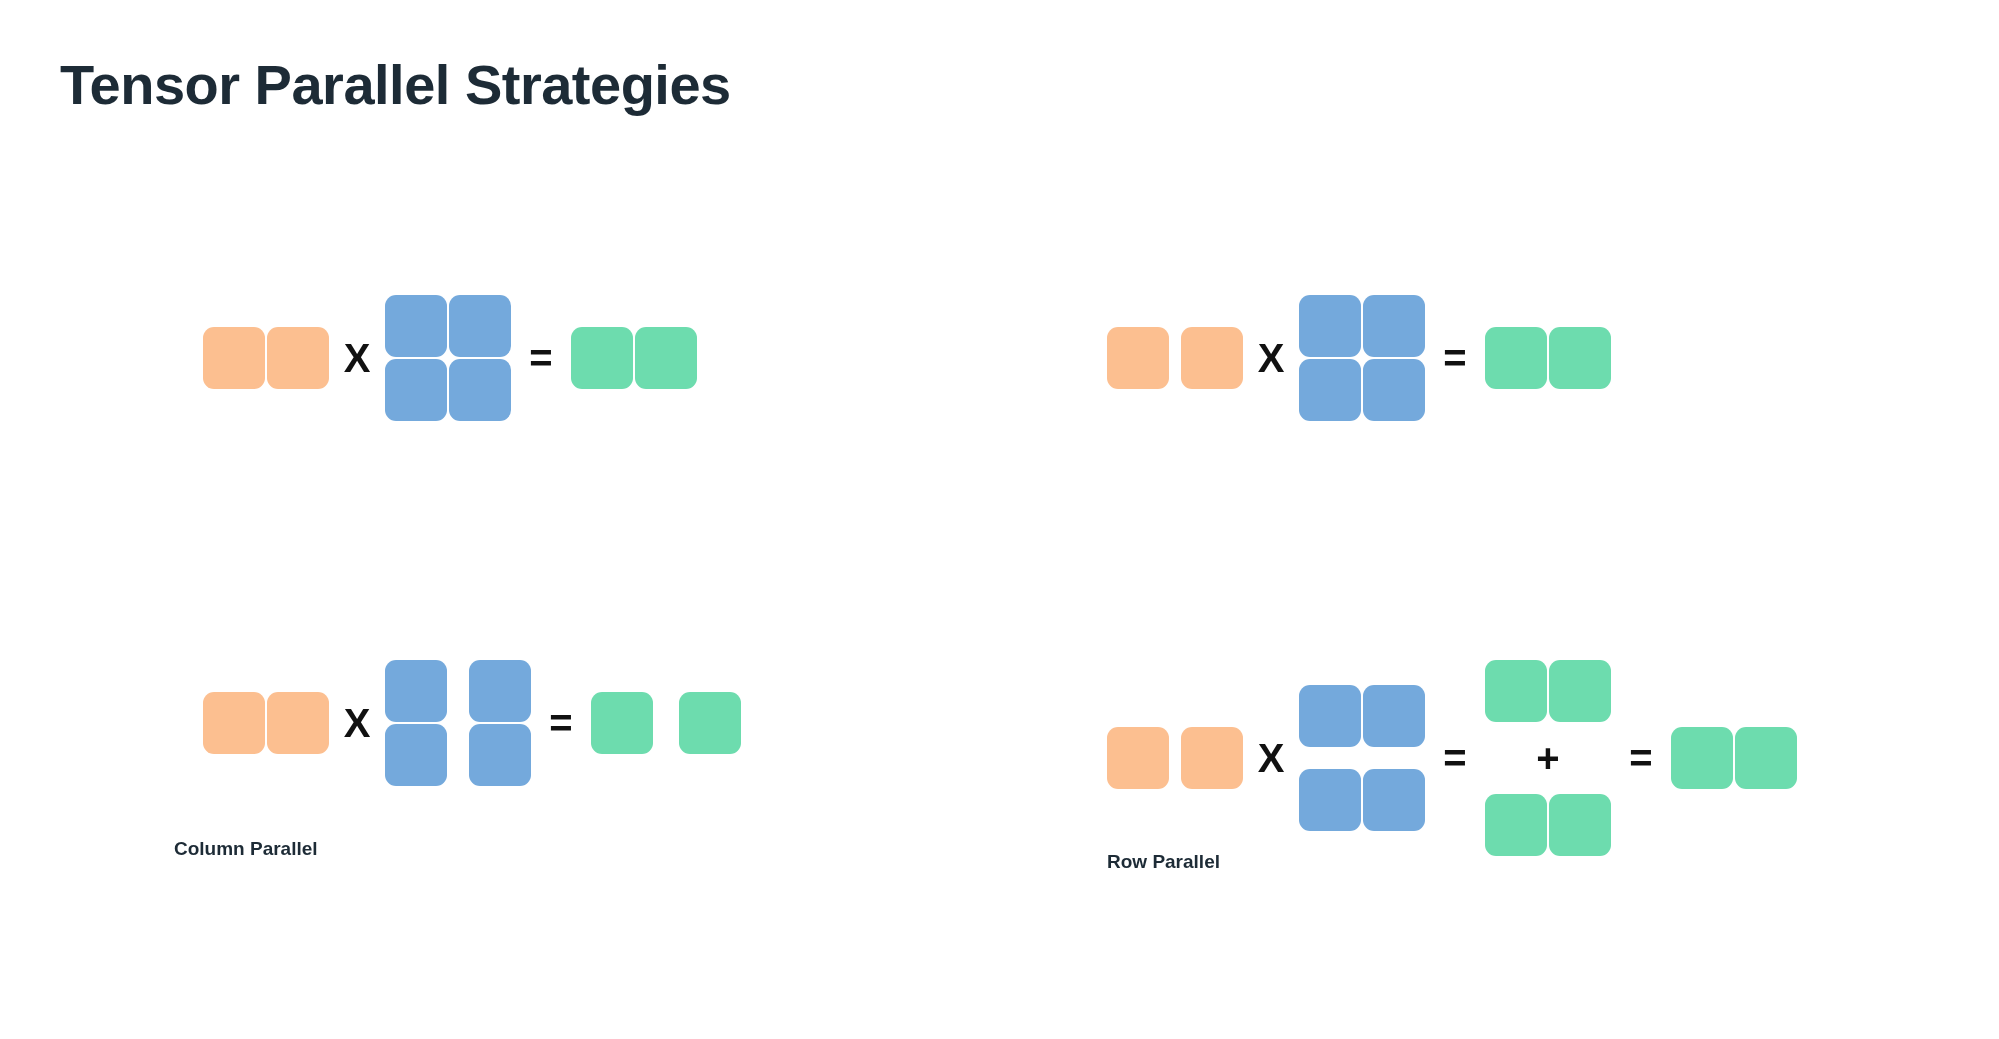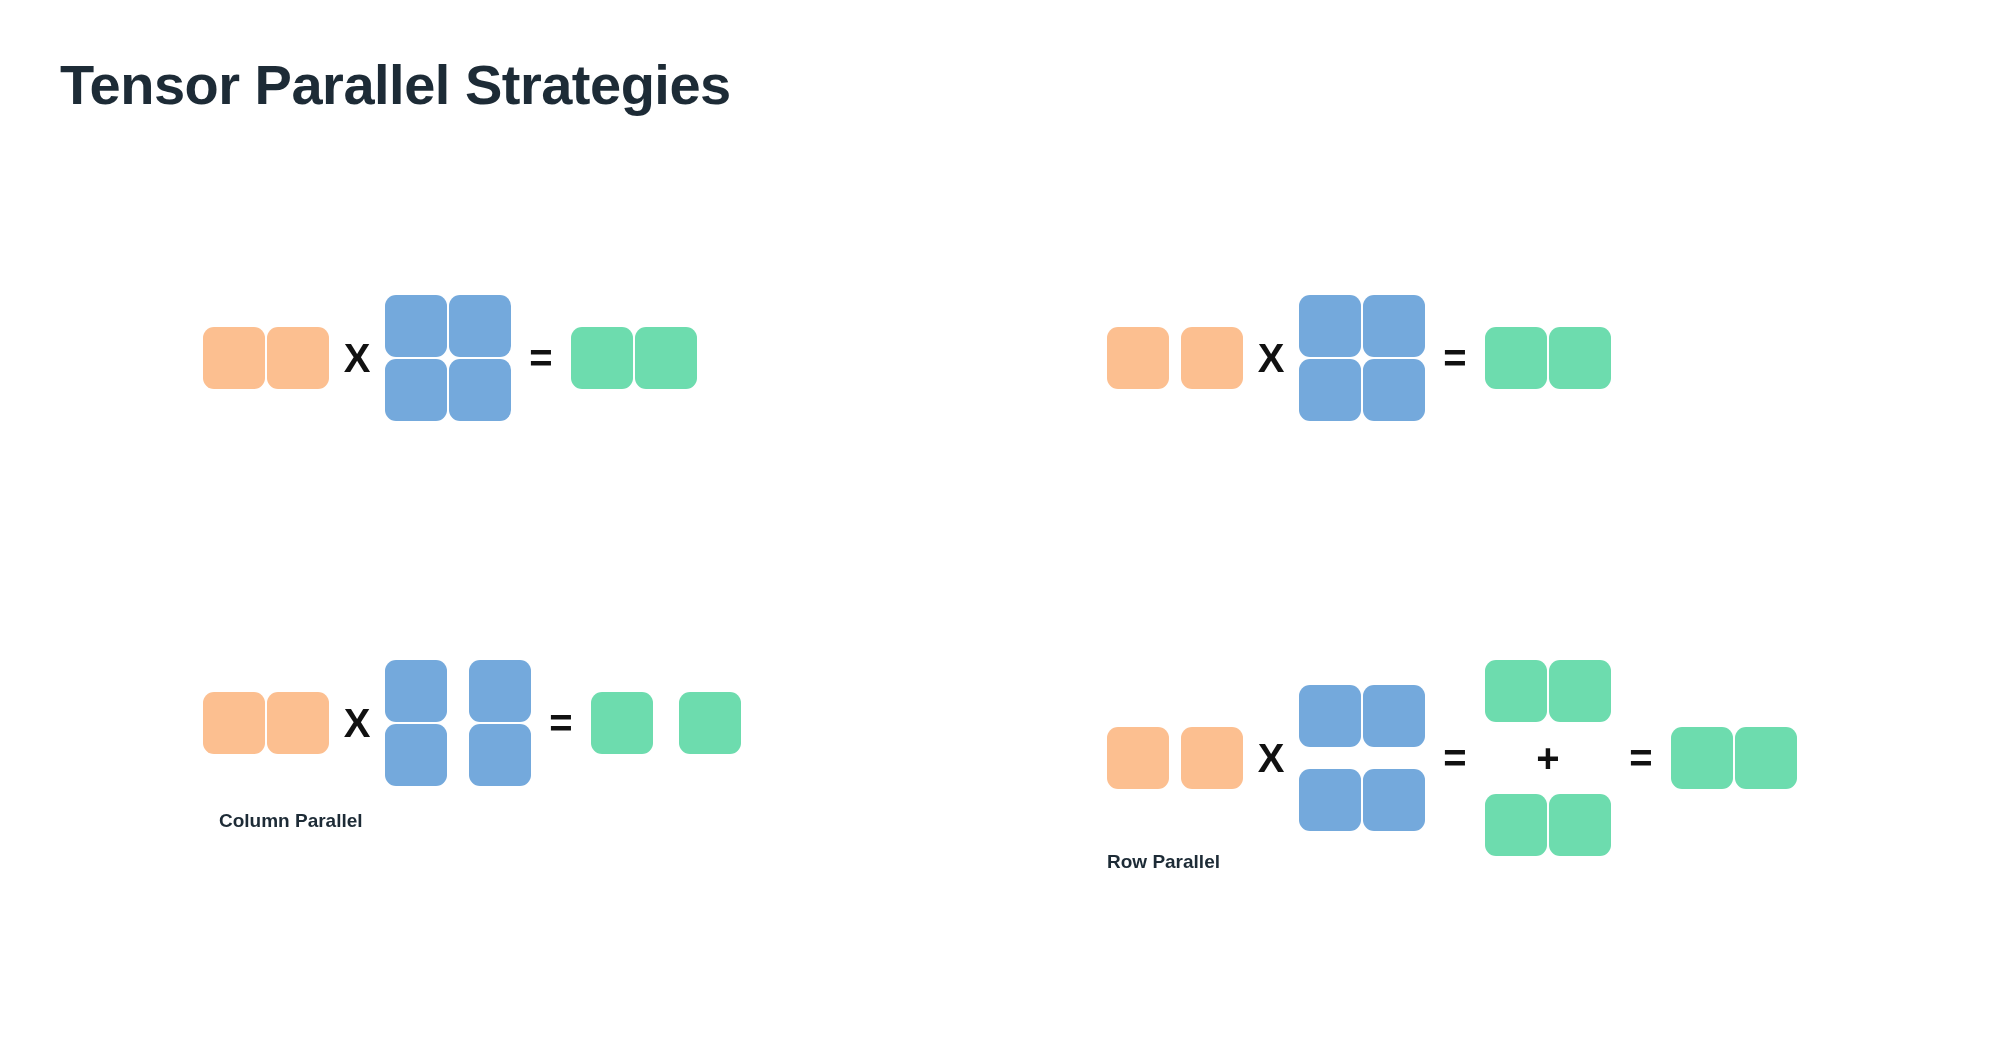--- a/index.html
+++ b/index.html
@@ -193,21 +193,21 @@
   </div>
 
   <div class="op op-eq" style="color: rgb(17, 17, 17);">=</div>
 
   <div class="vec wide-sep">
     <div class="cell c-green" style="background: rgb(109, 220, 174);"></div>
     <div class="cell c-green" style="background: rgb(109, 220, 174);"></div>
   </div>
 </div>
 
-<div class="caption" style="left: 174px; top: 810px; color: rgb(29, 43, 54); margin-left: 45px;">Column Parallel</div>
+<div class="caption" style="left: 174px; top: 838px; color: rgb(29, 43, 54);">Column Parallel</div>
 
 <div class="panel panel-row" style="left:1107px; top:660px;">
 
   <div class="vec sep">
     <div class="cell c-orange" style="background: rgb(252, 191, 144);"></div>
     <div class="cell c-orange" style="background: rgb(252, 191, 144);"></div>
   </div>
 
   <div class="op op-x" style="color: rgb(17, 17, 17);">X</div>
 

